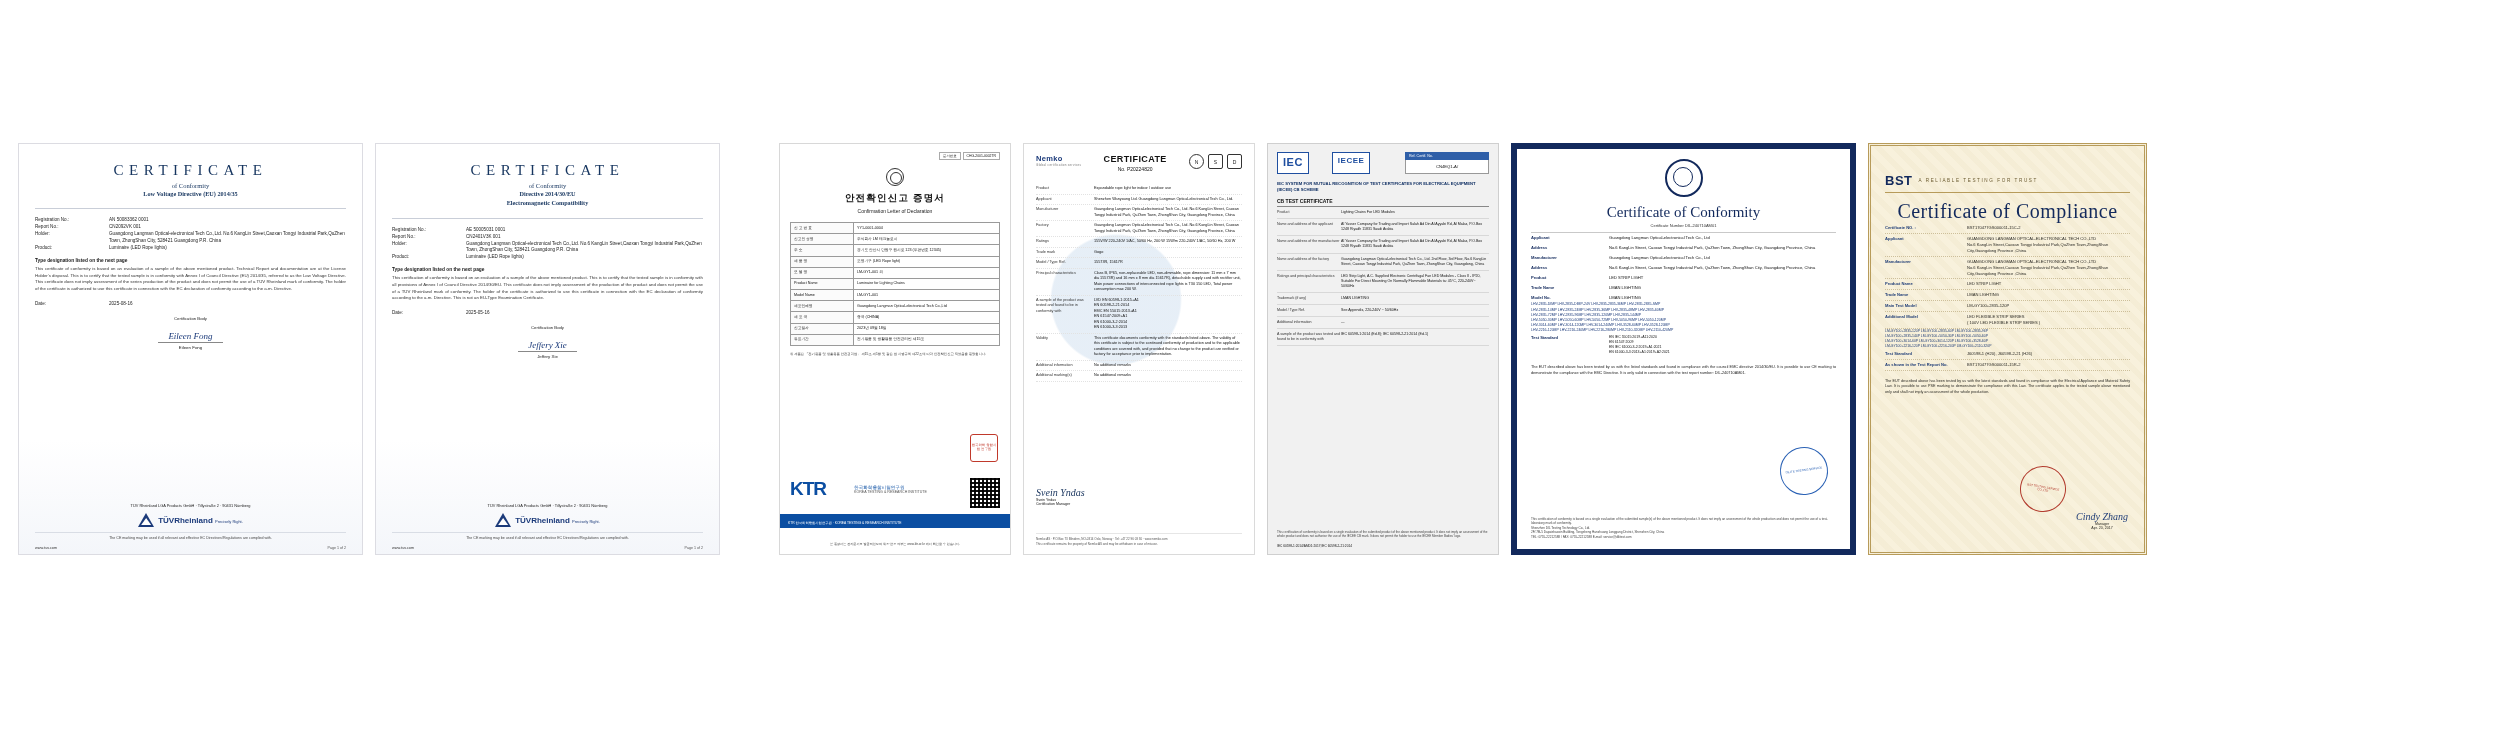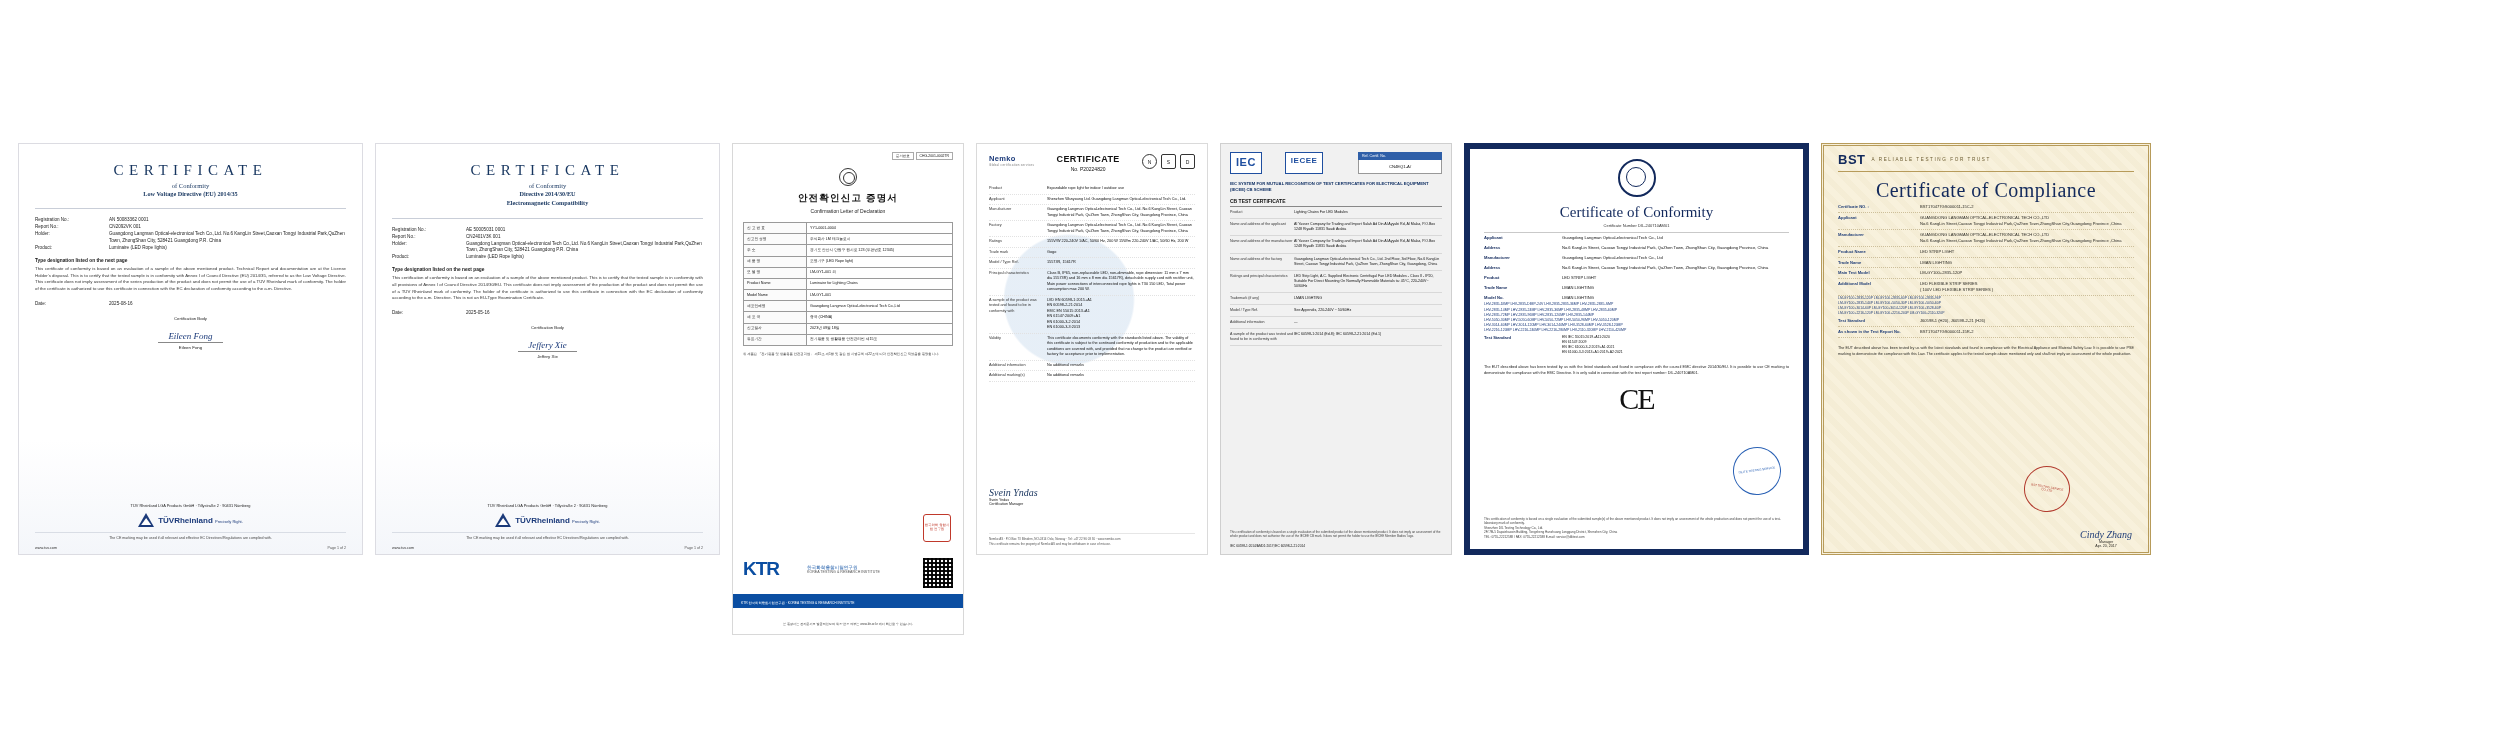--- a/index.html
+++ b/index.html
@@ -166,26 +166,27 @@
   .tuv .cb-label {
     text-align: center;
     font-size: 4.2px;
     color: #222;
     margin-top: 8px;
   }
 
   
   .ktr {
     width: 232px;
-    height: 492px;
+    height: 412px;
     border: 1px solid #d8d8d8;
     background: #ffffff;
     padding: 8px 10px;
     font-size: 4px;
     color: #111;
+    margin-left: 47px;
   }
   .ktr .topline {
     display: flex;
     justify-content: flex-end;
     gap: 2px;
     font-size: 3.4px;
   }
   .ktr .topcell {
     border: 0.5px solid #aaa;
     padding: 1px 3px;
@@ -570,27 +571,27 @@
     color: #2b62b5;
     font-size: 3px;
     display: flex; align-items: center; justify-content: center;
     text-align: center;
     line-height: 1.15;
     transform: rotate(-8deg);
   }
 
   
   .bst {
-    width: 330px;
+    width: 279px;
     height: 412px;
     border: 3px double #b79b5a;
     background:
       repeating-linear-gradient(45deg, rgba(200,170,110,0.06) 0 6px, rgba(255,255,255,0) 6px 12px),
       #f8f1dc;
-    padding: 6px 14px;
+    padding: 27px 14px;
     font-size: 4.1px;
     color: #2b2a25;
   }
   .bst .bhead {
     display: flex;
     align-items: center;
     gap: 6px;
     border-bottom: 1px solid #b79b5a;
     padding-bottom: 4px;
   }
@@ -647,21 +648,21 @@
     border: 1.6px solid #2b2a25;
     border-radius: 50%;
     font-size: 13px;
     line-height: 52px;
     letter-spacing: 1px;
     color: #2b2a25;
     font-family: "Liberation Serif", serif;
   }
   .bst .bsig {
     position: absolute;
-    right: 16px; bottom: 4px;
+    right: 16px; bottom: 22px;
     text-align: center;
     font-size: 3.6px;
     color: #2b2a25;
   }
   .bst .bsig .scr {
     font-family: "Liberation Serif", serif;
     font-style: italic;
     font-size: 10px;
     color: #1f3d77;
   }
@@ -1067,21 +1068,20 @@
 
     <div class="crow">
       <div class="k">Test Standard</div>
       <div class="v" style="white-space:pre-line;font-size:3.5px">EN IEC 55015:2019+A11:2020
 EN 61547:2009
 EN IEC 61000-3-2:2019+A1:2021
 EN 61000-3-3:2013+A1:2019+A2:2021</div>
     </div>
 
     <div class="decl">The EUT described above has been tested by us with the listed standards and found in compliance with the council EMC directive 2014/30/EU. It is possible to use CE marking to demonstrate the compliance with the EMC Directive. It is only valid in connection with the test report number: DIL-240710AM01.</div>
-    <div class="cemark">CE</div>
 
     <div class="seal">DILITE
 TESTING
 SERVICE</div>
     <div class="cefooter" style="white-space:pre-line">This certification of conformity is based on a single evaluation of the submitted sample(s) of the above mentioned product. It does not imply an assessment of the whole production and does not permit the use of a test-laboratory mark of conformity.
 Shenzhen DIL Testing Technology Co., Ltd.
 2F/.7B-5 Dapaishaoxin Building, Tongsheng Hanzhuang Longgang District, Shenzhen City, China
 TEL: 0755-22212588 / FAX: 0755-22212588   E-mail: service@dilitest.com</div>
   </div>
 

